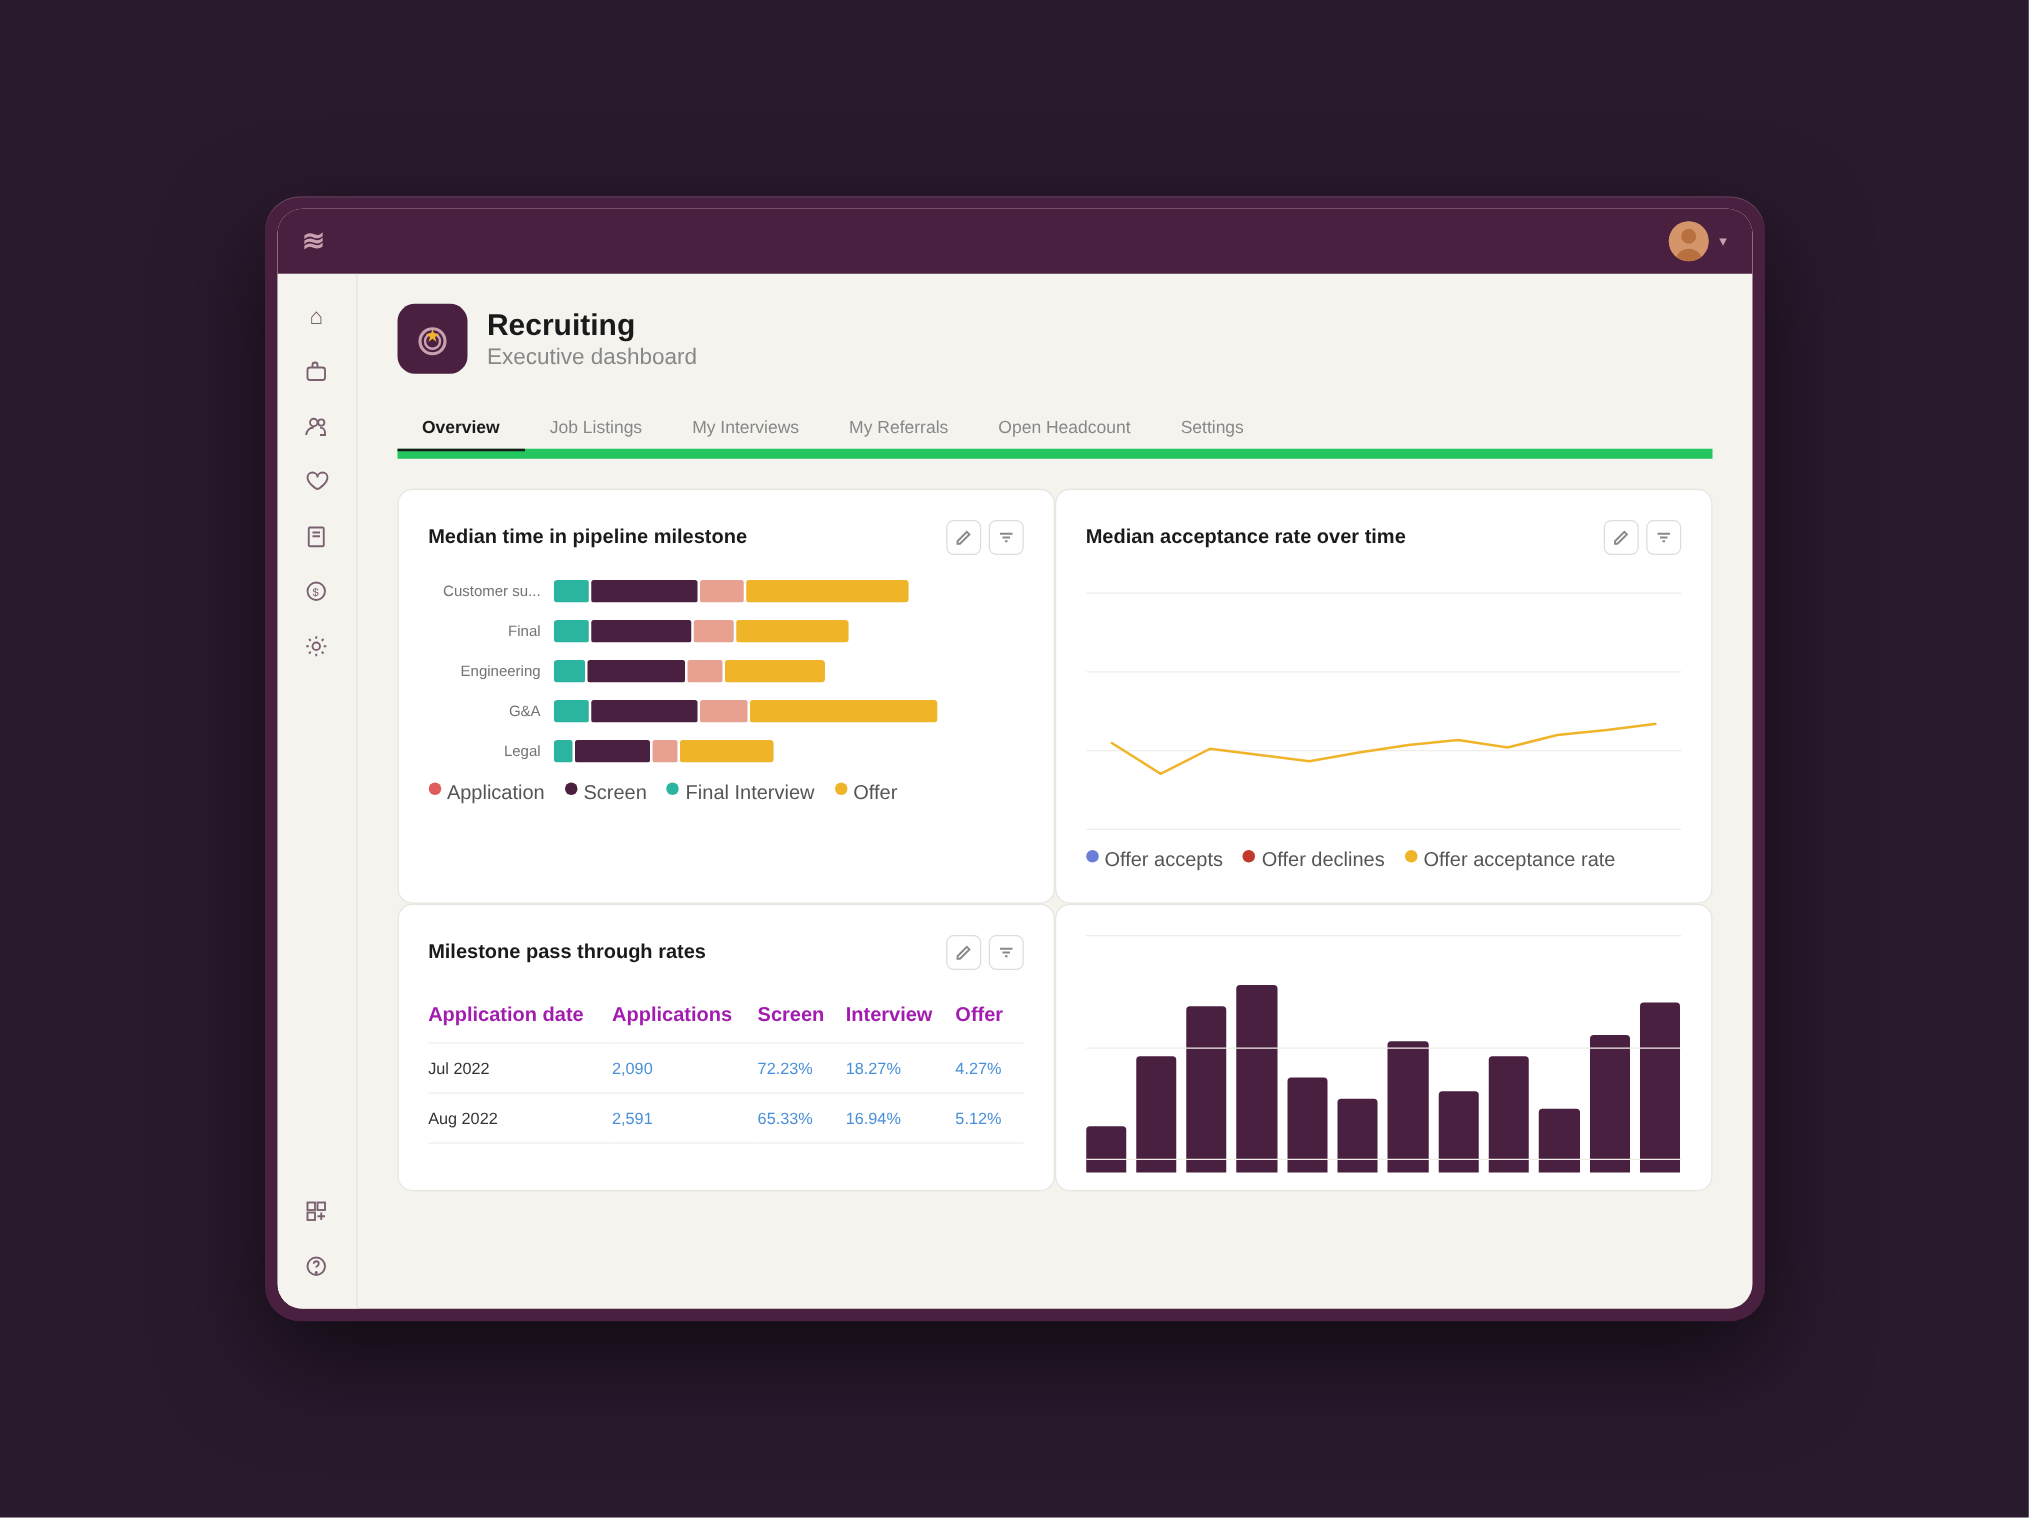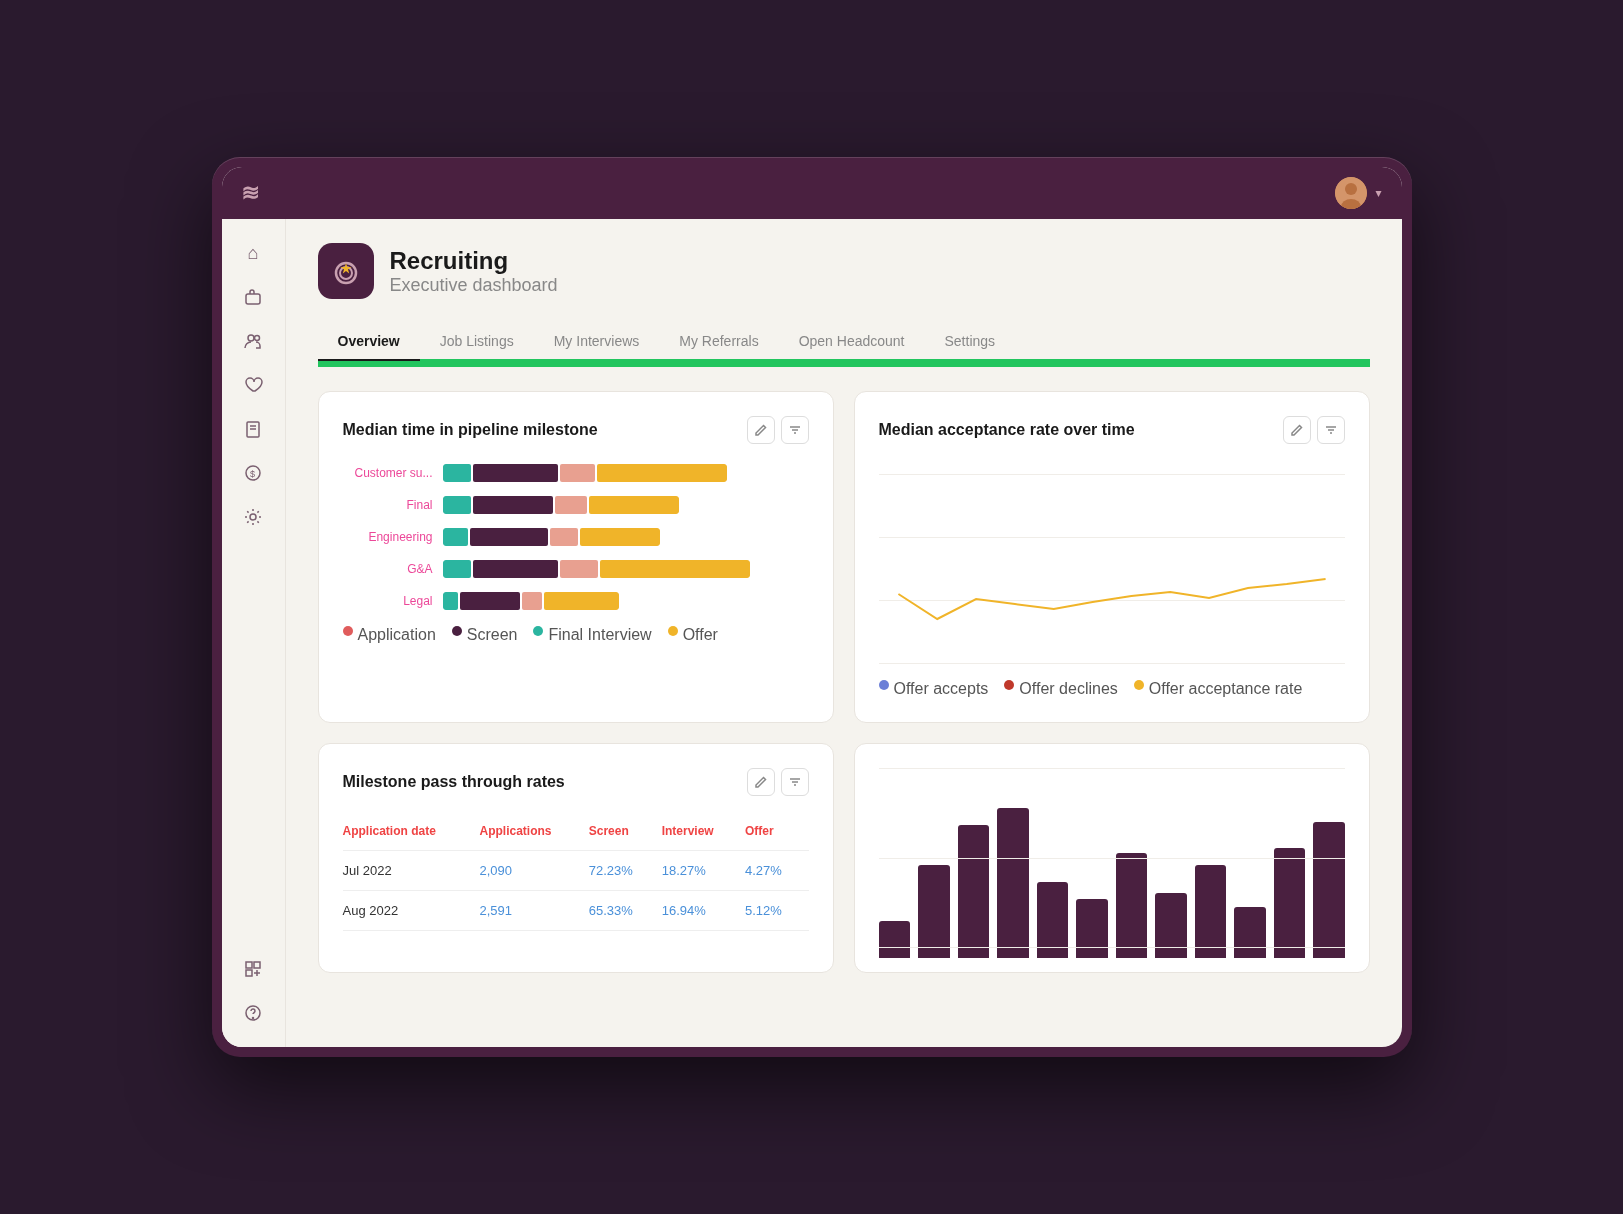--- a/index.html
+++ b/index.html
@@ -175,21 +175,20 @@
       left: 0;
       right: 0;
       height: 2px;
       background: #1a1a1a;
     }
 
     
     .dashboard-grid {
       display: grid;
       grid-template-columns: 1fr 1fr;
-      gap: 20px;
       border-radius: 25px;
     }
 
     
     .card {
       background: #fff;
       border-radius: 12px;
       padding: 24px;
       border: 1px solid #e8e4de;
     }
@@ -235,21 +234,21 @@
 
     .bar-row {
       display: flex;
       align-items: center;
       gap: 10px;
     }
 
     .bar-label {
       width: 90px;
       font-size: 12px;
-      color: #ec4899;
+      color: #737373;
       text-align: right;
       flex-shrink: 0;
     }
 
     .stacked-bar {
       display: flex;
       height: 18px;
       border-radius: 3px;
       overflow: hidden;
       gap: 2px;
@@ -294,23 +293,23 @@
     }
 
     
     .milestone-table {
       width: 100%;
       border-collapse: collapse;
     }
 
     .milestone-table th {
       text-align: left;
-      font-size: 12px;
+      font-size: 16px;
       font-weight: 600;
-      color: #ef4444;
+      color: #a21caf;
       padding: 8px 12px 12px 0;
       border-bottom: 1px solid #eee;
     }
 
     .milestone-table td {
       font-size: 13px;
       color: #333;
       padding: 12px 12px 12px 0;
       border-bottom: 1px solid #eee;
     }

